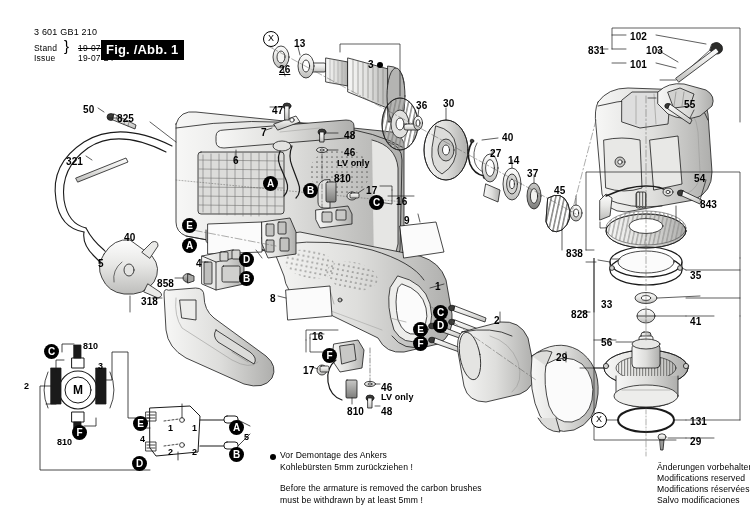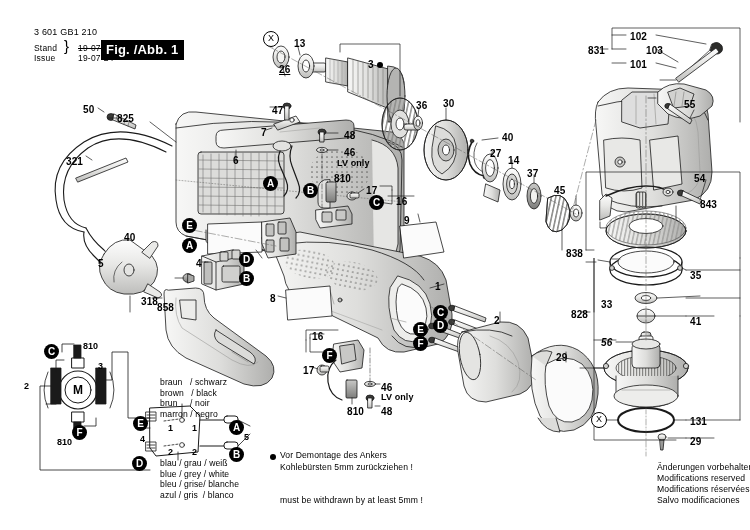--- a/index.html
+++ b/index.html
@@ -636,42 +636,42 @@
       <div class="lbl" style="left: 554px; top: 185px;">45</div>
       <div class="lbl" style="left: 344px; top: 130px;">48</div>
       <div class="lbl" style="left: 344px; top: 147px;">46</div>
       <div class="lbl" style="left: 334px; top: 173px;">810</div>
       <div class="lbl" style="left: 366px; top: 185px;">17</div>
       <div class="lbl" style="left: 396px; top: 196px;">16</div>
       <div class="lbl" style="left: 404px; top: 215px;">9</div>
       <div class="lbl" style="left: 435px; top: 281px;">1</div>
       <div class="lbl" style="left: 270px; top: 293px;">8</div>
       <div class="lbl" style="left: 196px; top: 258px;">4</div>
-      <div class="lbl" style="left: 157px; top: 278px; margin-top: 24px;">858</div>
+      <div class="lbl" style="left: 157px; top: 278px;">858</div>
       <div class="lbl" style="left: 141px; top: 296px;">318</div>
       <div class="lbl" style="left: 494px; top: 315px;">2</div>
       <div class="lbl" style="left: 556px; top: 352px;">29</div>
       <div class="lbl" style="left: 312px; top: 331px;">16</div>
       <div class="lbl" style="left: 303px; top: 365px;">17</div>
       <div class="lbl" style="left: 347px; top: 406px;">810</div>
       <div class="lbl" style="left: 381px; top: 382px;">46</div>
       <div class="lbl" style="left: 381px; top: 406px;">48</div>
       <div class="lbl" style="left: 588px; top: 45px;">831</div>
       <div class="lbl" style="left: 630px; top: 31px;">102</div>
       <div class="lbl" style="left: 630px; top: 45px; margin-left: 16px;">103</div>
       <div class="lbl" style="left: 630px; top: 59px;">101</div>
       <div class="lbl" style="left: 684px; top: 99px;">55</div>
       <div class="lbl" style="left: 694px; top: 173px;">54</div>
       <div class="lbl" style="left: 700px; top: 199px;">843</div>
       <div class="lbl" style="left: 566px; top: 248px;">838</div>
       <div class="lbl" style="left: 601px; top: 259px; margin-top: 40px;">33</div>
       <div class="lbl" style="left: 690px; top: 270px;">35</div>
       <div class="lbl" style="left: 690px; top: 316px;">41</div>
       <div class="lbl" style="left: 571px; top: 309px;">828</div>
-      <div class="lbl" style="left: 601px; top: 337px; font-style: italic;">56</div>
+      <div class="lbl" style="left: 601px; top: 337px;">56</div>
       <div class="lbl" style="left: 690px; top: 416px;">131</div>
       <div class="lbl" style="left: 690px; top: 436px;">29</div>
     </div>
 
   <div id="lv-layer">
       <div class="lbl sm" style="left: 337px; top: 158px;">LV only</div>
       <div class="lbl sm" style="left: 381px; top: 392px;">LV only</div>
     </div>
 
   <div id="marker-layer">
@@ -704,32 +704,25 @@
       <div class="wlbl" style="left: 57px; top: 437px;">810</div>
       <div class="wlbl" style="left: 140px; top: 434px;">4</div>
       <div class="wlbl" style="left: 244px; top: 432px;">5</div>
       <div class="wlbl" style="left: 168px; top: 423px;">1</div>
       <div class="wlbl" style="left: 192px; top: 423px;">1</div>
       <div class="wlbl" style="left: 168px; top: 447px;">2</div>
       <div class="wlbl" style="left: 192px; top: 447px;">2</div>
     </div>
   <div class="motorM" style="left:73px;top:383px;">M</div>
 
-  <div class="note" style="left:160px;top:377px;">braun   / schwarz
-brown   / black
-brun     / noir
-marron / negro</div>
-  <div class="note" style="left:160px;top:458px;">blau / grau / weiß
-blue / grey / white
-bleu / grise/ blanche
-azul / gris  / blanco</div>
 
   <div class="bullet" style="left:270px;top:454px;width:6px;height:6px;"></div>
   <div class="note" style="left:280px;top:450px;">Vor Demontage des Ankers</div>
   <div class="note" style="left:280px;top:462px;">Kohlebürsten 5mm zurückziehen !</div>
+  <div class="note" style="left:280px;top:483px;">Before the armature is removed the carbon brushes</div>
   <div class="note" style="left:280px;top:495px;">must be withdrawn by at least 5mm !</div>
 
   <div class="note" style="left:657px;top:462px;">Änderungen vorbehalten</div>
   <div class="note" style="left:657px;top:473px;">Modifications reserved</div>
   <div class="note" style="left:657px;top:484px;">Modifications réservées</div>
   <div class="note" style="left:657px;top:495px;">Salvo modificaciones</div>
 
 </div>
 
 </body></html>

